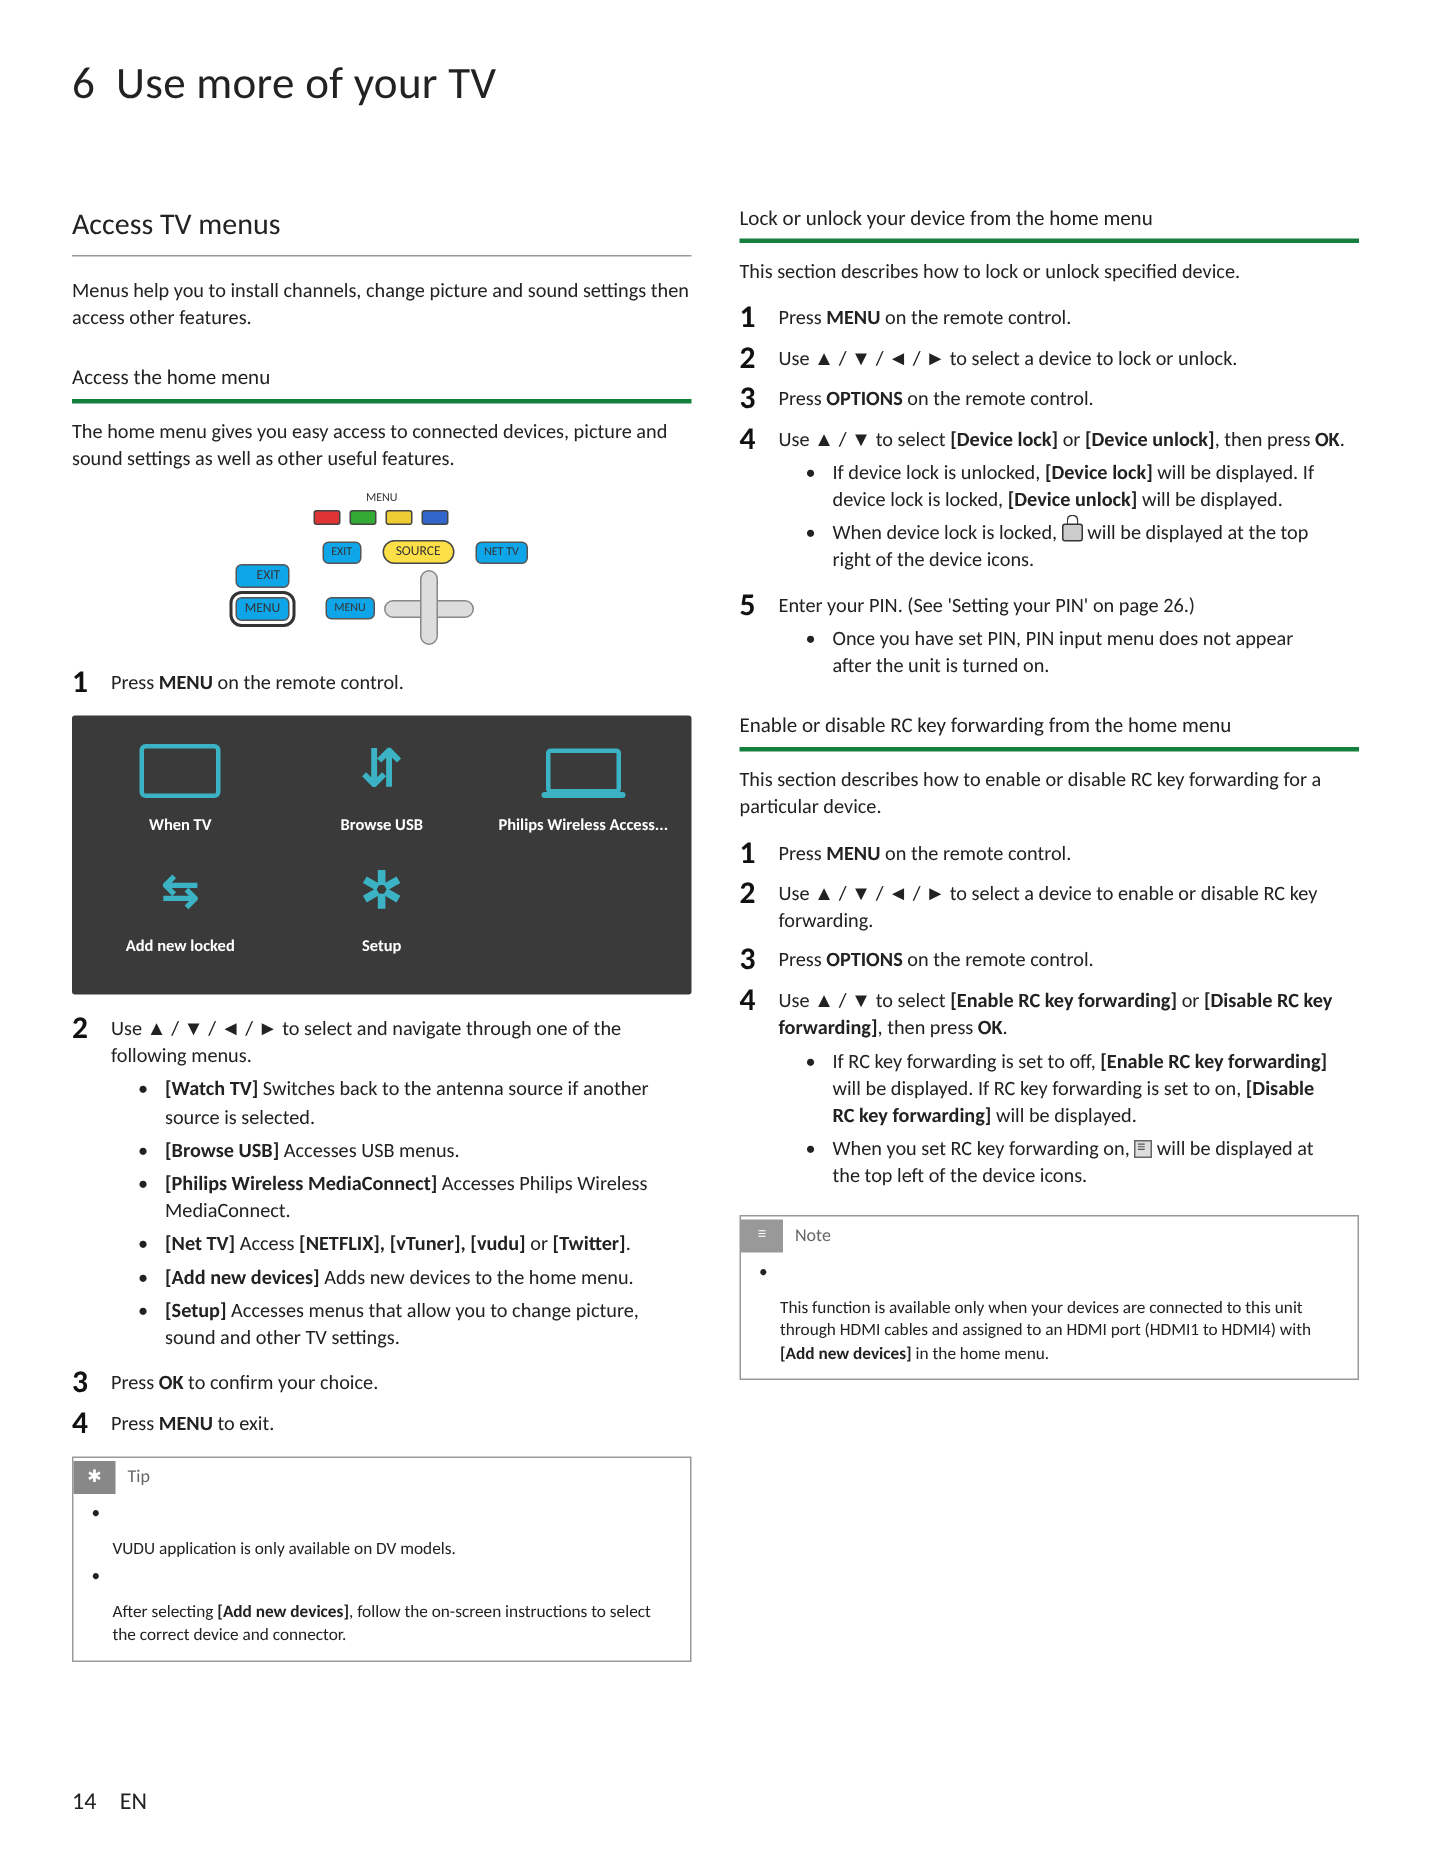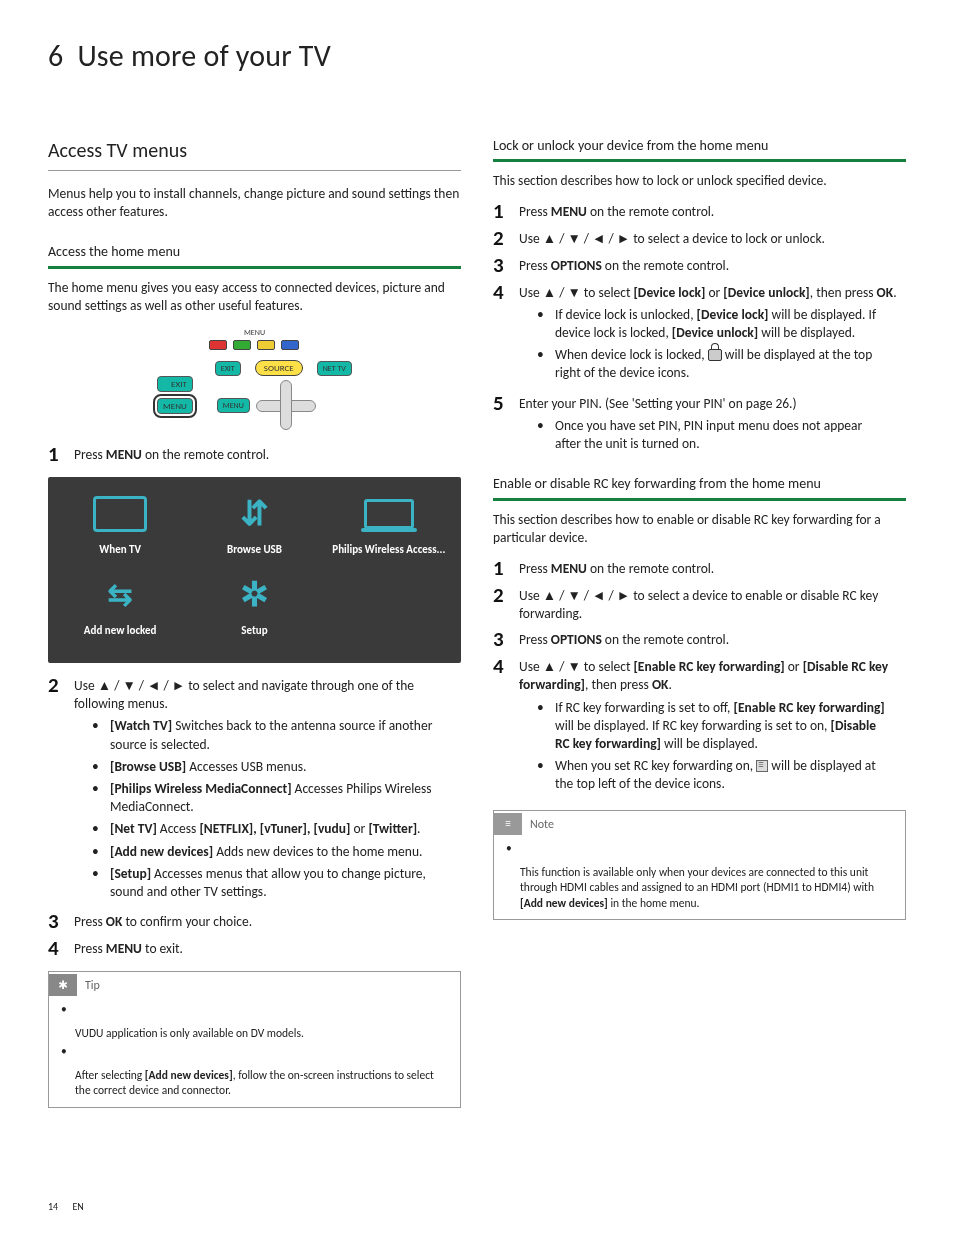--- a/index.html
+++ b/index.html
@@ -64,30 +64,30 @@
     width: 28px; height: 22px;
     display: flex; align-items: center; justify-content: center;
     background: #999; color: #fff;
   }
   .tipbox .icn { background:#888; }
   .notebox .ttl, .tipbox .ttl { color: #666; font-size:12px; }
   .notebox ul, .tipbox ul { list-style: none; padding: 0 8px 6px 12px; margin: 0; }
   .notebox ul li, .tipbox ul li { display: flex; margin-bottom: 2px; }
   .notebox ul li::before, .tipbox ul li::before { content: "•"; width: 14px; flex-shrink: 0; }
   .notebox ul li span, .tipbox ul li span { flex: 1; margin-top: 24px; }
-  .footer { position: absolute; bottom: 22px; left: 48px; font-size: 10px; }
+  .footer { position: absolute; bottom: 22px; left: 48px; font-size: 16px; }
   .footer .pn { margin-right: 12px; }
   
   .remote-wrap { text-align:center; margin:4px 0 10px 0;}
   .remote {
     display:inline-block; font-size:10px; color:#333;
   }
   .remote .row { display:flex; align-items:center; justify-content:center; gap:6px; margin:2px 0;}
   .rbtn {
-    border:1px solid #555; border-radius:4px; padding:1px 5px; background:#14b8a6; font-size:9px;
+    border:1px solid #555; border-radius:4px; padding:1px 5px; background:#0ea5e9; font-size:9px;
   }
   .cbtn { width:18px; height:10px; border:1px solid #444; border-radius:2px; }
   .crect.red{background:#d33;} .crect.grn{background:#3a3;} .crect.yel{background:#ec3;} .crect.blu{background:#36c;}
   .oval { border:1px solid #444; border-radius:10px; padding:1px 8px; font-size:9px; background:#fde047;}
   .cross { position:relative; width:60px; height:50px; }
   .cross .spoke{position:absolute;background:#ddd;border:1px solid #888;}
   .cross .h{top:20px;left:0;right:0;height:12px;border-radius:6px;}
   .cross .v{left:24px;top:0;bottom:0;width:12px;border-radius:6px;}
   
   .tvshot {

